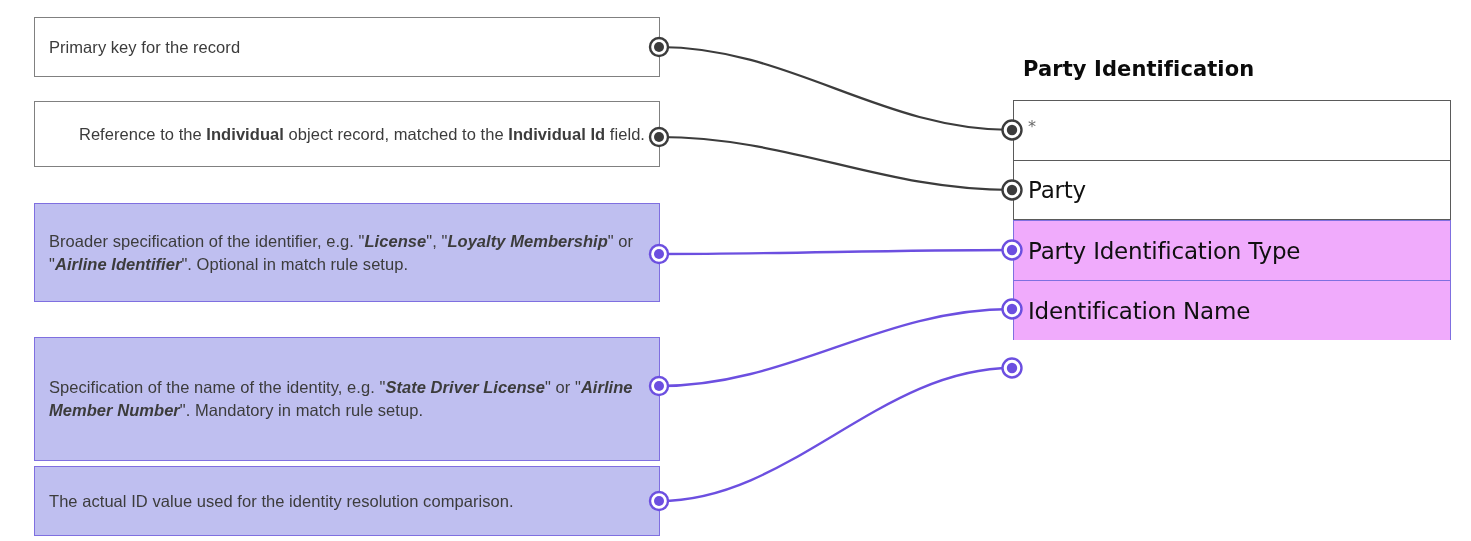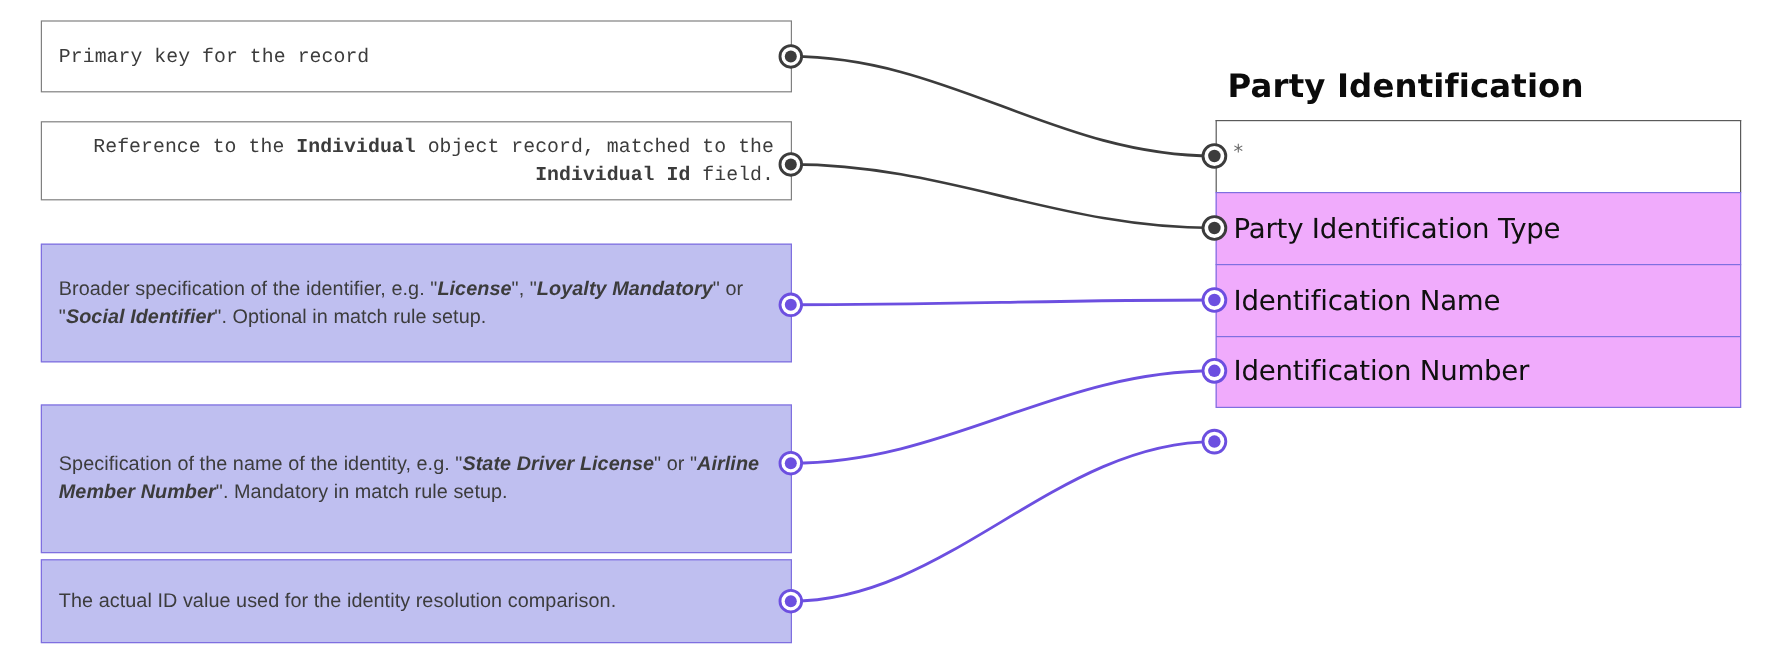--- a/index.html
+++ b/index.html
@@ -46,42 +46,41 @@
     width: 100%;
     padding: 0 14px 0 14px;
     font-size: 16.5px;
     line-height: 23px;
     color: #3c3c3c;
     letter-spacing: 0.05px;
   }
   .anno-box.plain {
     background: #ffffff;
     border: 1.6px solid #808080;
-    font-family: Liberation Mono, monospace;
   }
   .anno-box.purple {
     background: #bfbff0;
     border: 1.6px solid #7f6fe0;
   }
   .anno-text b { font-weight: bold; }
   .anno-text i.bi { font-weight: bold; font-style: italic; }
 
   
   #entity-table {
     position: absolute;
     left: 1013px;
     top: 100px;
     width: 438px;
     z-index: 1;
   }
   #entity-title {
     position: absolute;
     left: 1023px;
     top: 57px;
-    font-size: 27px;
+    font-size: 21px;
     font-weight: bold;
     color: #0b0b0b;
     letter-spacing: 0.1px;
     z-index: 1;
     font-family: "DejaVu Sans", sans-serif;
   }
   .ent-row {
     box-sizing: border-box;
     display: flex;
     align-items: center;
@@ -125,46 +124,46 @@
 
   <div class="anno-box plain" style="left:34px; top:17px; width:626px; height:60px;">
     <span class="anno-text">Primary key for the record</span>
   </div>
 
   <div class="anno-box plain" style="left:34px; top:101px; width:626px; height:66px;text-align:right;">
     <span class="anno-text">Reference to the <b>Individual</b> object record, matched to the <b>Individual Id</b> field.</span>
   </div>
 
   <div class="anno-box purple" style="left:34px; top:203px; width:626px; height:99px;">
-    <span class="anno-text">Broader specification of the identifier, e.g. "<i class="bi">License</i>", "<i class="bi">Loyalty Mandatory</i>" or "<i class="bi">Social Identifier</i>". Optional in match rule setup.</span>
+    <span class="anno-text">Broader specification of the identifier, e.g. "<i class="bi">License</i>", "<i class="bi">Loyalty Membership</i>" or "<i class="bi">Airline Identifier</i>". Optional in match rule setup.</span>
   </div>
 
   <div class="anno-box purple" style="left:34px; top:337px; width:626px; height:124px;">
     <span class="anno-text">Specification of the name of the identity, e.g. "<i class="bi">State Driver License</i>" or "<i class="bi">Airline Member Number</i>". Mandatory in match rule setup.</span>
   </div>
 
   <div class="anno-box purple" style="left:34px; top:466px; width:626px; height:70px;">
     <span class="anno-text">The actual ID value used for the identity resolution comparison.</span>
   </div>
 
   <div id="entity-title">Party Identification</div>
 
   <div id="entity-table">
     <div class="ent-row plain">
       <span class="pk-star">*</span>
     </div>
+    <div class="ent-row plain last-plain">
+      <span class="ent-label">Party</span>
+    </div>
     <div class="ent-row purple">
       <span class="ent-label">Party Identification Type</span>
     </div>
     <div class="ent-row purple">
       <span class="ent-label">Identification Name</span>
     </div>
-    <div class="ent-row purple last-row">
-      <span class="ent-label">Identification Number</span>
-    </div>
   </div>
 
   <svg id="connector-layer" viewBox="0 0 1471 541" width="1471" height="541">
 
     <path d="M 659,47 C 790,47 880,130 1012,130" fill="none" stroke="#3c3c3c" stroke-width="2.2" stroke-linecap="round"></path>
 
     <path d="M 659,137 C 790,137 880,190 1012,190" fill="none" stroke="#3c3c3c" stroke-width="2.2" stroke-linecap="round"></path>
 
     <path d="M 659,254 C 790,254 880,250 1012,250" fill="none" stroke="#6c4fe0" stroke-width="2.4" stroke-linecap="round"></path>
 

